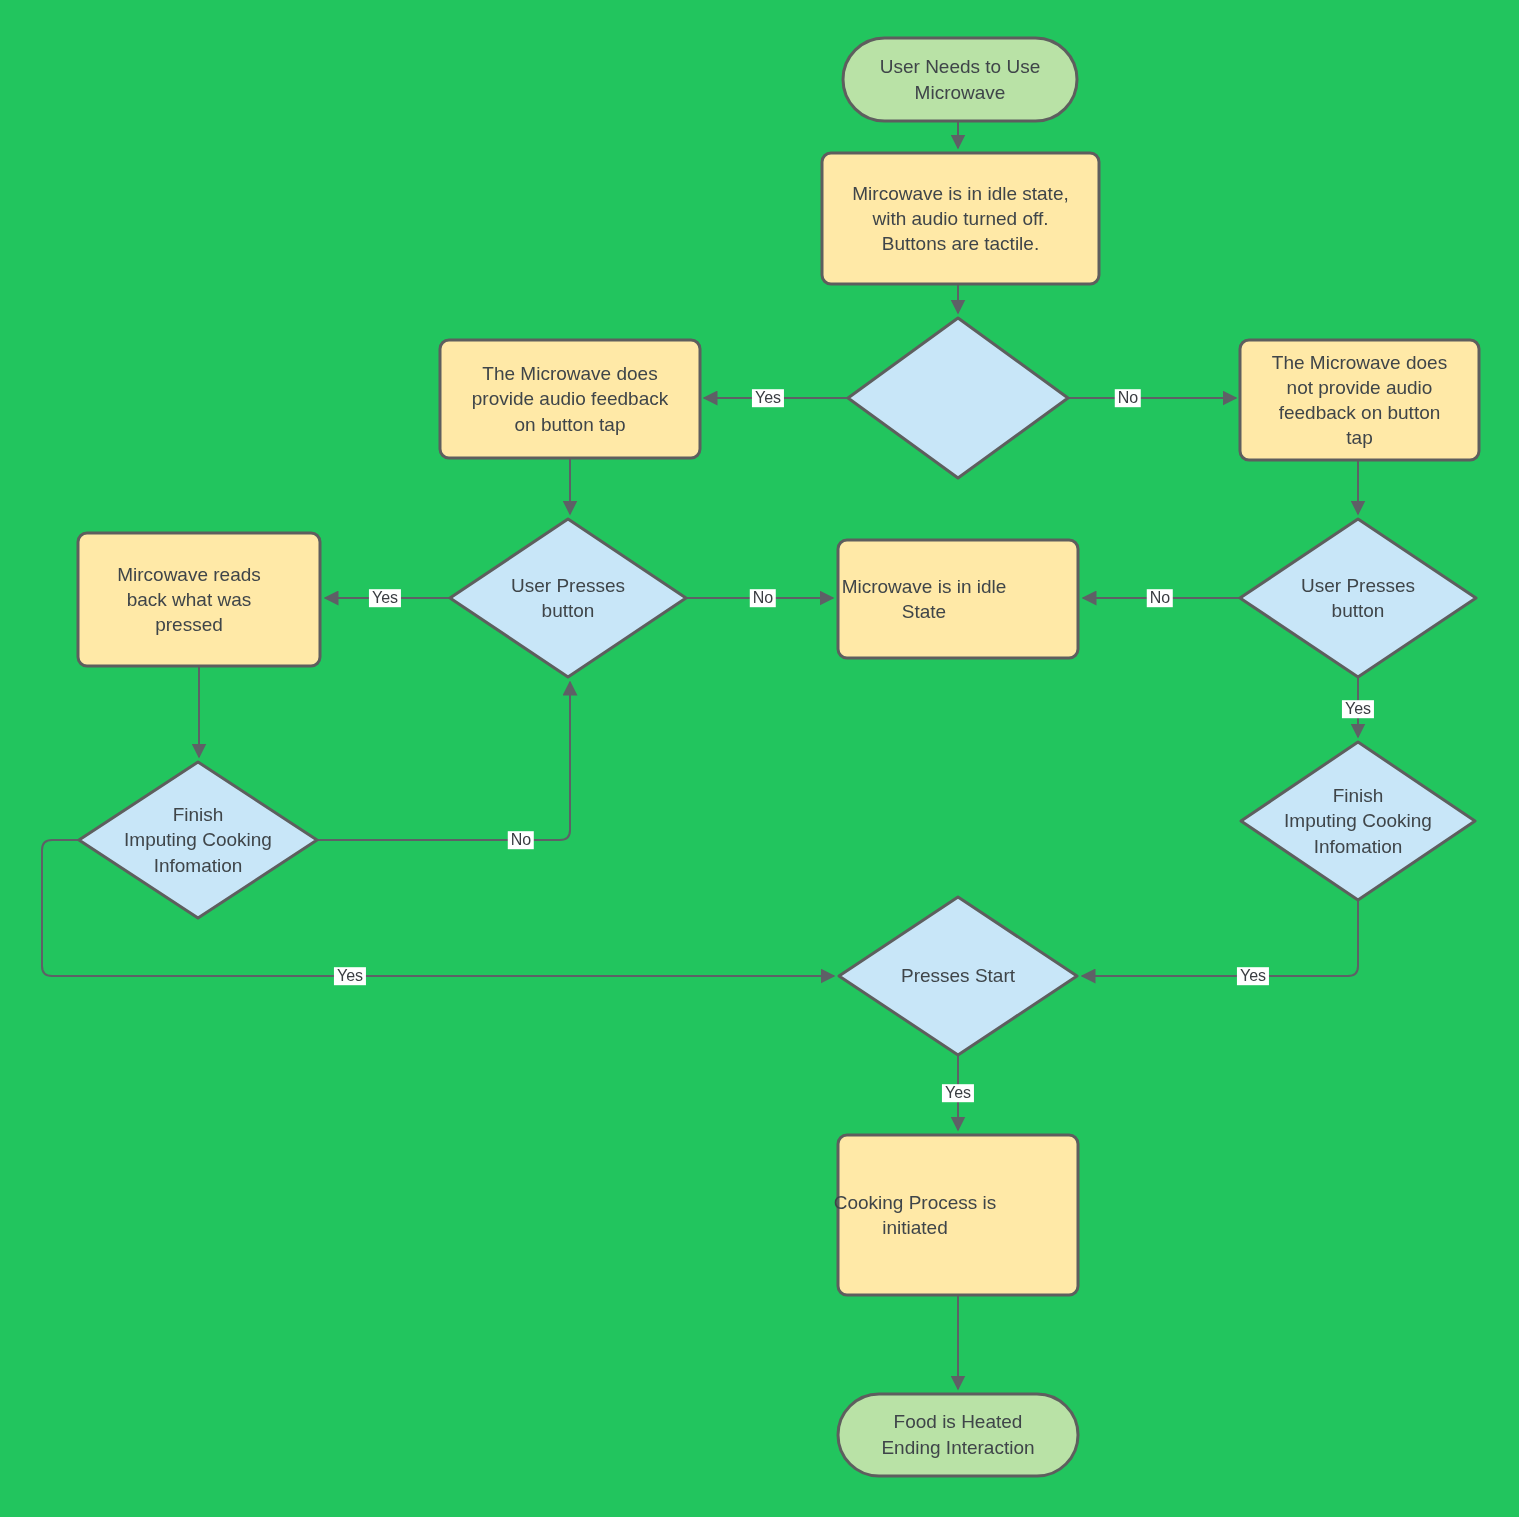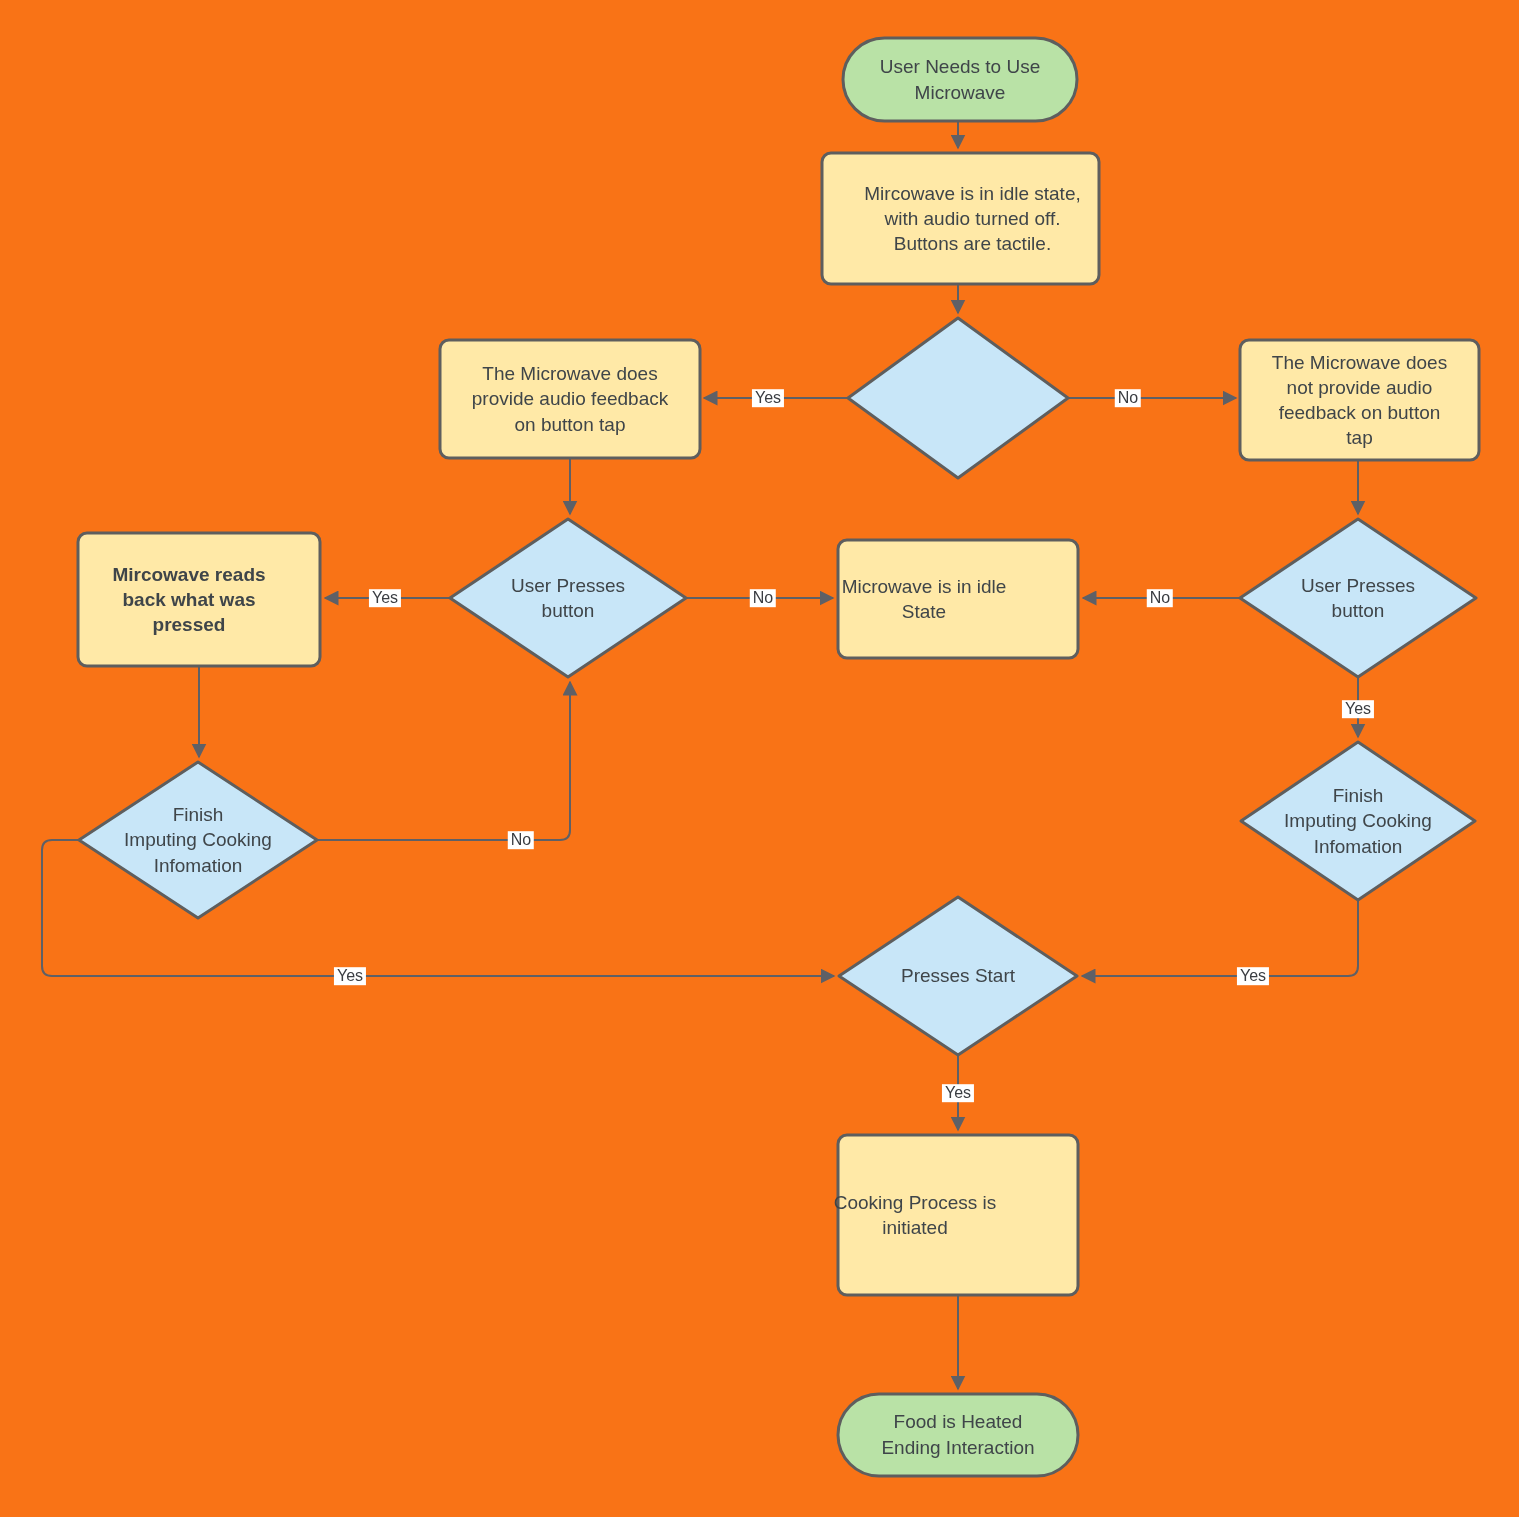--- a/index.html
+++ b/index.html
@@ -1,20 +1,20 @@
 <!DOCTYPE html>
 <html><head>
 <meta charset="utf-8">
 <style>
   html, body { margin: 0; padding: 0; background: #ffffff; }
   #canvas {
     position: relative;
     width: 1519px;
     height: 1517px;
-    background: #f97316;
+    background: #22c55e;
     font-family: "Liberation Sans", sans-serif;
     overflow: hidden;
   }
   #wires { position: absolute; left: 0; top: 0; }
   .edge {
     fill: none;
     stroke: #5e6066;
     stroke-width: 2;
   }
   .shape {
@@ -86,37 +86,37 @@
     <rect class="shape" x="78" y="533" width="242" height="133" rx="9" fill="#ffe9a7"></rect>
     <polygon class="shape" points="198,762 317,840 198,918 79,840" fill="#c8e6f8"></polygon>
     <polygon class="shape" points="1358,742 1475,821 1358,900 1241,821" fill="#c8e6f8"></polygon>
     <polygon class="shape" points="958,897 1077,976 958,1055 839,976" fill="#c8e6f8"></polygon>
     <rect class="shape" x="838" y="1135" width="240" height="160" rx="9" fill="#ffe9a7"></rect>
     <rect class="shape" x="838" y="1394" width="240" height="82" rx="41" fill="#b9e2a6"></rect>
   </svg>
 
   <div class="node-label" style="left:843px; top:38px; width:234px; height:83px;">User Needs to Use
 Microwave</div>
-  <div class="node-label" style="left:822px; top:153px; width:277px; height:131px;margin-left:12px;">Mircowave is in idle state,
+  <div class="node-label" style="left:822px; top:153px; width:277px; height:131px;">Mircowave is in idle state,
 with audio turned off.
 Buttons are tactile.</div>
   <div class="node-label" style="left:440px; top:340px; width:260px; height:118px;">The Microwave does
 provide audio feedback
 on button tap</div>
   <div class="node-label" style="left:1240px; top:340px; width:239px; height:120px;">The Microwave does
 not provide audio
 feedback on button
 tap</div>
   <div class="node-label" style="left:450px; top:548px; width:236px; height:100px;">User Presses
 button</div>
   <div class="node-label" style="left:804px; top:540px; width:240px; height:118px;">Microwave is in idle
 State</div>
   <div class="node-label" style="left:1240px; top:548px; width:236px; height:100px;">User Presses
 button</div>
-  <div class="node-label" style="left:78px; top:533px; width:222px; height:133px;font-weight:bold;">Mircowave reads
+  <div class="node-label" style="left:78px; top:533px; width:222px; height:133px;">Mircowave reads
 back what was
 pressed</div>
   <div class="node-label" style="left:79px; top:775px; width:238px; height:130px;">Finish
 Imputing Cooking
 Infomation</div>
   <div class="node-label" style="left:1241px; top:756px; width:234px; height:130px;">Finish
 Imputing Cooking
 Infomation</div>
   <div class="node-label" style="left:839px; top:926px; width:238px; height:100px;">Presses Start</div>
   <div class="node-label" style="left:795px; top:1135px; width:240px; height:160px;">Cooking Process is

